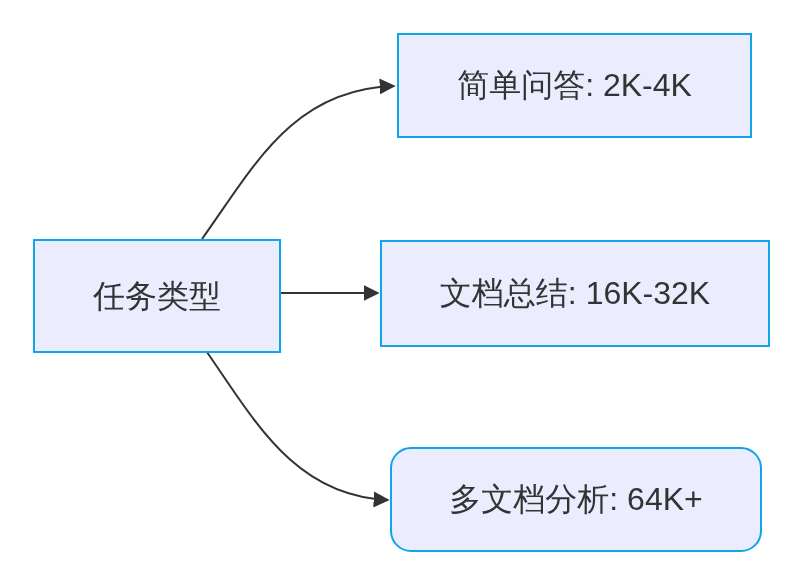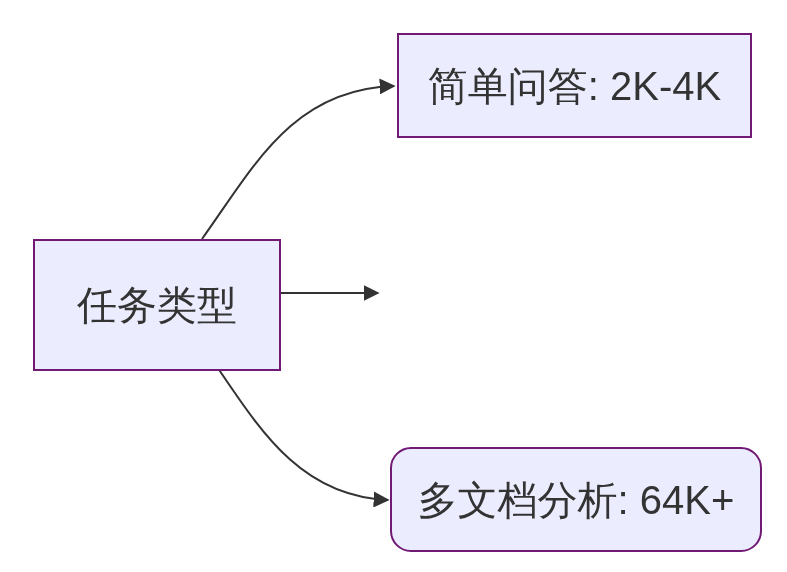--- a/index.html
+++ b/index.html
@@ -22,28 +22,28 @@
     width: 787px;
     height: 572px;
   }
   .node {
     position: absolute;
     box-sizing: border-box;
     display: flex;
     align-items: center;
     justify-content: center;
     background: #ECECFF;
-    border: 2px solid #701a75;
+    border: 2px solid #0ea5e9;
     color: #333333;
-    font-size: 40px;
+    font-size: 32px;
     line-height: 1.2;
     text-align: center;
     white-space: nowrap;
   }
-  .node-root     { left: 33px;  top: 239px; width: 248px; height: 132px; }
+  .node-root     { left: 33px;  top: 239px; width: 248px; height: 114px; }
   .node-qa       { left: 397px; top: 33px;  width: 355px; height: 105px; }
   .node-summary  { left: 380px; top: 240px; width: 390px; height: 107px; }
   .node-multidoc { left: 390px; top: 447px; width: 372px; height: 105px; border-radius: 21px; }
 </style>
 </head>
 <body>
 
 <div class="canvas">
 
   <svg class="edges" width="787" height="572" viewBox="0 0 787 572" xmlns="http://www.w3.org/2000/svg">
@@ -58,18 +58,21 @@
   </svg>
 
   <div class="node node-root">
     <span>任务类型</span>
   </div>
 
   <div class="node node-qa">
     <span>简单问答: 2K-4K</span>
   </div>
 
+  <div class="node node-summary">
+    <span>文档总结: 16K-32K</span>
+  </div>
 
   <div class="node node-multidoc">
     <span>多文档分析: 64K+</span>
   </div>
 
 </div>
 
 </body></html>

